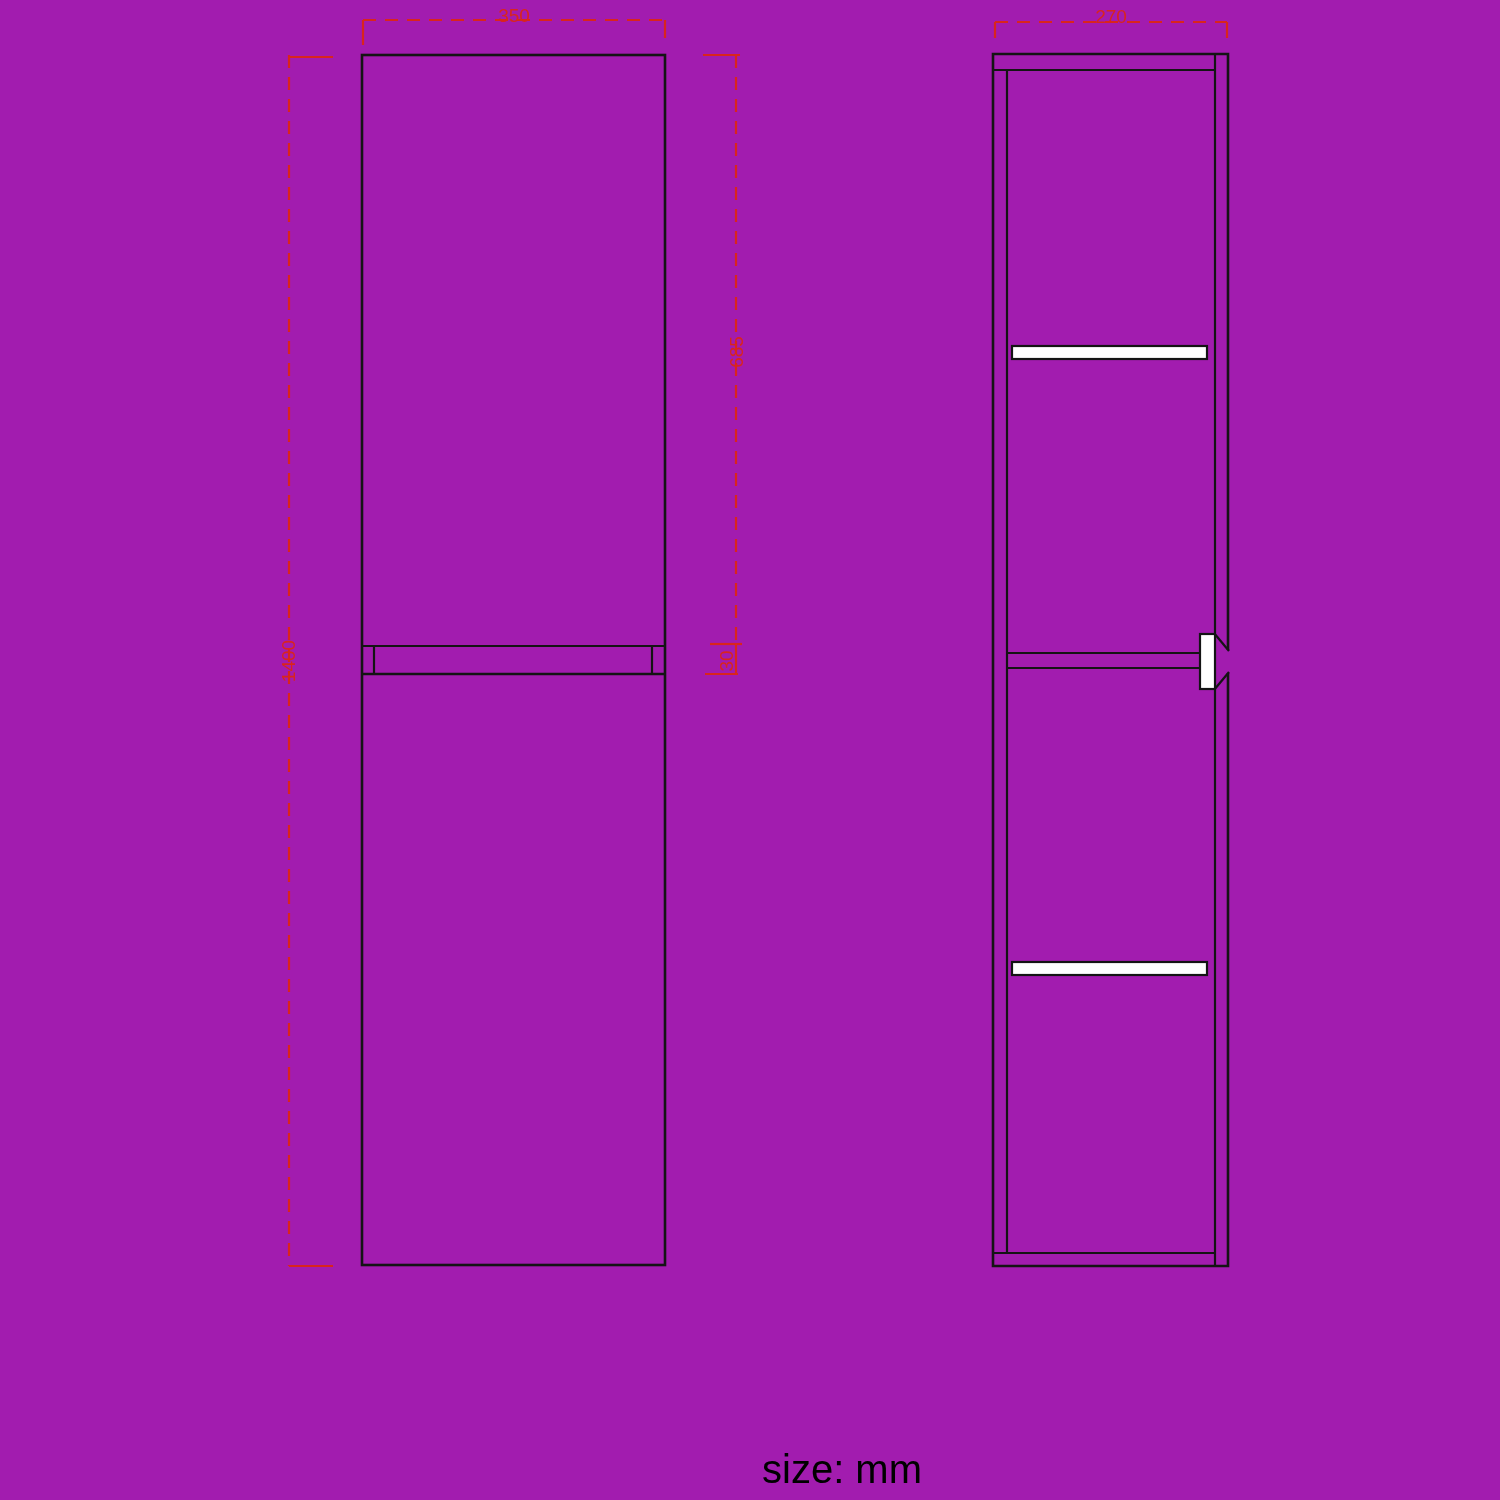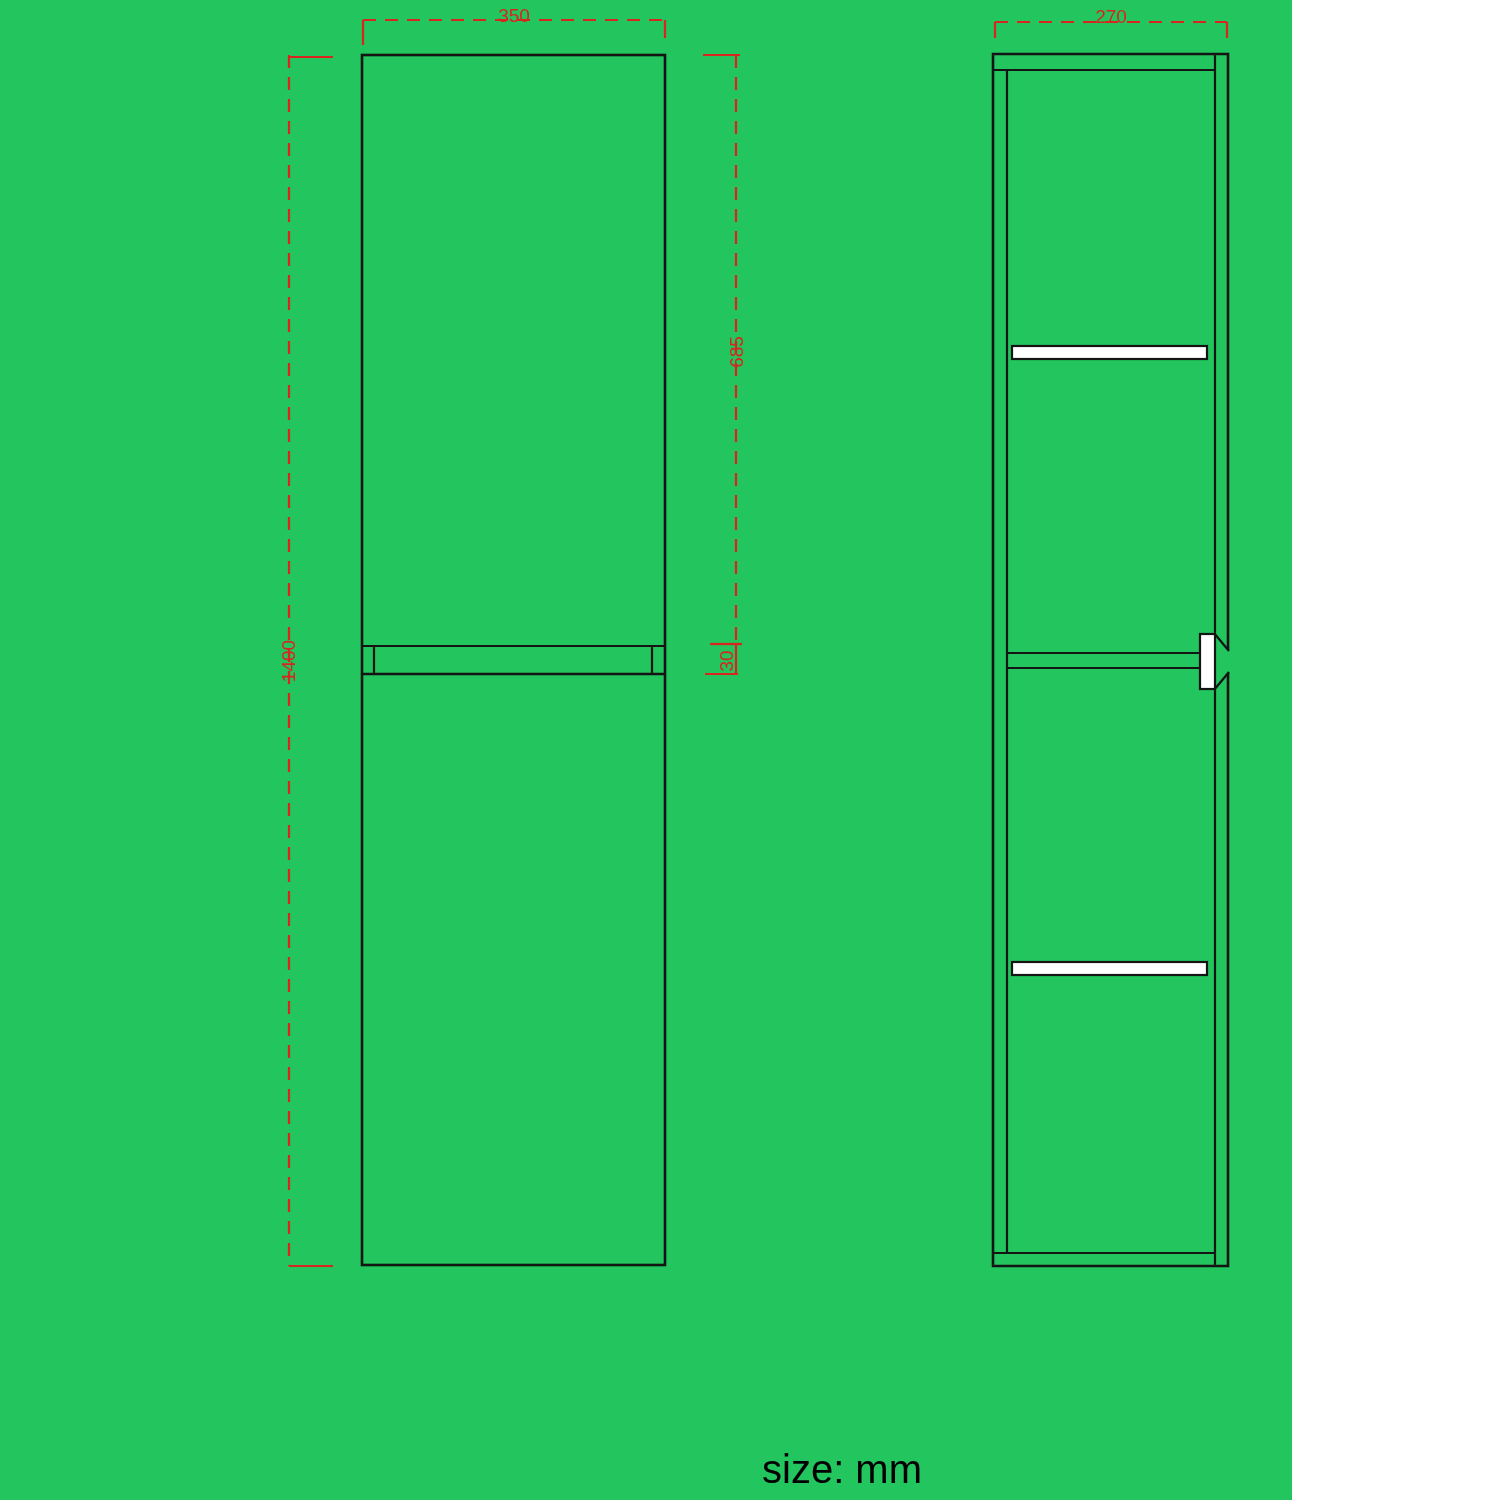--- a/index.html
+++ b/index.html
@@ -5,23 +5,23 @@
   html, body {
     margin: 0;
     padding: 0;
     background: #ffffff;
     width: 1500px;
     height: 1500px;
     overflow: hidden;
   }
   .drawing-wrap {
     position: relative;
-    width: 1292px;
+    width: 1500px;
     height: 1500px;
-    background: #22c55e;
+    background: #a21caf;
   }
   svg { display: block; }
 
   
   .blk {
     stroke: #141414;
     fill: none;
     stroke-width: 2.2;
     stroke-linecap: butt;
   }

